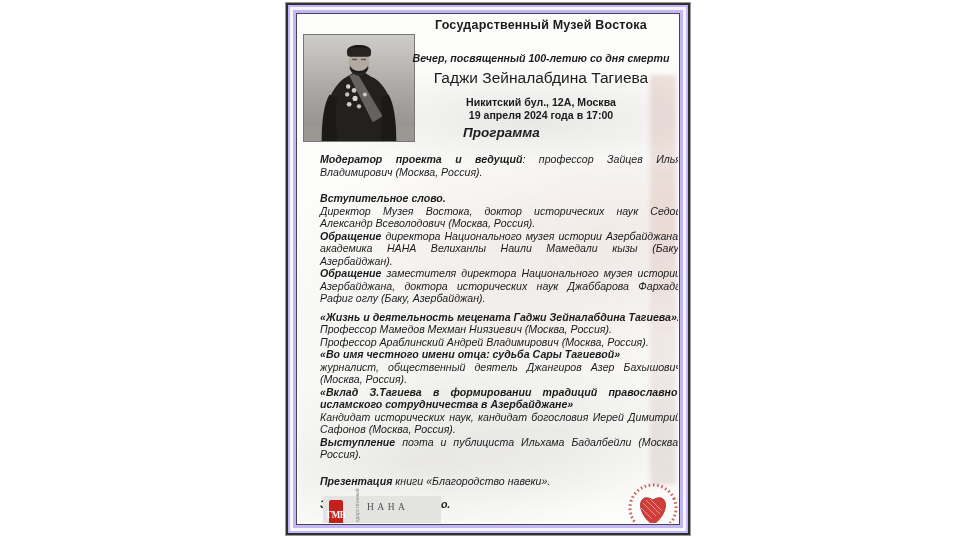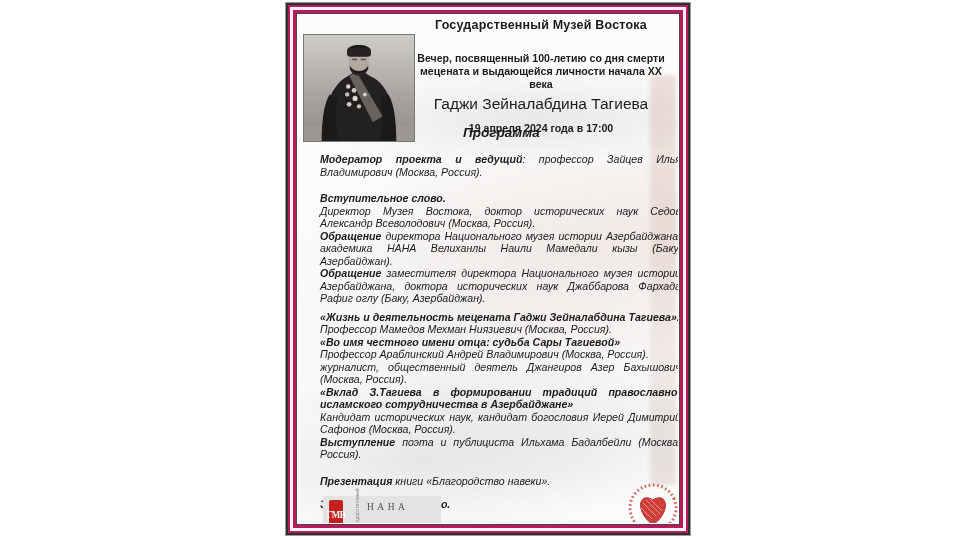--- a/index.html
+++ b/index.html
@@ -2,21 +2,21 @@
 <html><head>
 <meta charset="utf-8">
 <style>
   html,body{margin:0;padding:0;}
   body{
     width:975px;height:540px;background:#ffffff;overflow:hidden;
     font-family:"Liberation Sans", sans-serif;color:#1b1b1b;position:relative;
   }
   
   .doc{position:absolute;left:285px;top:2px;width:406px;height:534px;
-       border:1px solid #9a9a9a;background:#be185d;box-sizing:border-box;}
+       border:1px solid #9a9a9a;background:#c4b5fd;box-sizing:border-box;}
   .b2{position:absolute;inset:0;border:2px solid #2f2f2f;box-sizing:border-box;}
   .b3{position:absolute;inset:2px;border:3px solid #f6f6f5;box-sizing:border-box;}
   .b4{position:absolute;inset:3px;border:1px solid #474747;box-sizing:border-box;background:#fcfcfb;}
   .content{position:absolute;inset:1px;overflow:hidden;}
   
   .wm{position:absolute;z-index:0;pointer-events:none;}
   .wm1{left:0;top:50px;width:100%;height:100px;
        background:radial-gradient(ellipse at 62% 55%, rgba(115,110,105,.14), transparent 72%);filter:blur(2px);}
   .wm2{left:0;top:150px;width:100%;height:250px;
        background:
@@ -30,21 +30,21 @@
          radial-gradient(ellipse at 30% 60%, rgba(110,105,100,.12), transparent 65%),
          radial-gradient(ellipse at 70% 40%, rgba(110,105,100,.09), transparent 60%);filter:blur(2px);}
   .z{position:relative;z-index:1;}
   
   .museum-title{position:absolute;left:112px;top:3px;width:262px;text-align:center;
                 font-weight:bold;font-size:12.5px;letter-spacing:.2px;}
   .photo{position:absolute;left:5px;top:19px;width:112px;height:108px;
          border:1px solid #777;box-sizing:border-box;}
   .photo svg{display:block;width:100%;height:100%;}
   .header-col{position:absolute;left:112px;top:37px;width:262px;text-align:center;}
-  .event-line{font-weight:bold;font-size:10.6px;line-height:13px;}
+  .event-line{font-weight:bold;font-size:10.6px;line-height:13px;font-style:italic;}
   .person-name{font-weight:normal;font-size:15.5px;line-height:19px;margin-top:3px;}
   .addr-block{margin-top:9px;}
   .addr{font-weight:bold;font-size:10.6px;line-height:12.5px;}
   .program-heading{position:absolute;left:165px;top:110px;
                    font-weight:bold;font-style:italic;font-size:13.5px;}
   
   .body-col{position:absolute;left:22px;top:138px;width:361px;}
   .para{margin:0;font-style:italic;font-size:10.6px;line-height:12.5px;
         text-align:justify;letter-spacing:0;}
   .para .b{font-weight:bold;}
@@ -116,39 +116,39 @@
           <path d="M44 22 C44 12 68 12 68 22 L68 16 C68 8 44 8 44 16 Z" fill="#1c1a19"></path>
           <rect x="44" y="13" width="24" height="9" rx="3" fill="#262322"></rect>
 
           <rect x="49" y="24" width="5" height="1.4" fill="#55504b"></rect>
           <rect x="58" y="24" width="5" height="1.4" fill="#55504b"></rect>
         </svg>
       </div>
 
       <div class="header-col z">
         <div class="event-line">Вечер, посвященный 100-летию со дня смерти</div>
-        <div class="event-line">мецената  и выдающейся личности начала XX века</div>
         <div class="person-name">Гаджи Зейналабдина Тагиева</div>
         <div class="addr-block">
+          <div class="addr">Никитский бул., 12А, Москва</div>
           <div class="addr">19 апреля 2024 года в 17:00</div>
         </div>
       </div>
 
       <div class="program-heading z">Программа</div>
 
       <div class="body-col z">
         <p class="para"><span class="b">Модератор проекта и ведущий</span><span>: профессор Зайцев Илья Владимирович (Москва, Россия).</span></p>
         <p class="para gap-a"><span class="b">Вступительное слово.</span><span></span></p>
         <p class="para"><span class="b"></span><span>Директор Музея Востока, доктор исторических наук Седов Александр Всеволодович (Москва, Россия).</span></p>
         <p class="para"><span class="b">Обращение</span><span> директора Национального музея истории Азербайджана, академика НАНА Велиханлы Наили Мамедали кызы (Баку, Азербайджан).</span></p>
         <p class="para"><span class="b">Обращение</span><span> заместителя директора Национального музея истории Азербайджана, доктора исторических наук Джаббарова Фархада Рафиг оглу (Баку, Азербайджан).</span></p>
         <p class="para gap-b"><span class="b">«Жизнь и деятельность мецената Гаджи Зейналабдина Тагиева».</span><span></span></p>
         <p class="para"><span class="b"></span><span>Профессор Мамедов Мехман Ниязиевич (Москва, Россия).</span></p>
+        <p class="para"><span class="b"></span><span>Профессор Араблинский Андрей Владимирович  (Москва, Россия).</span></p>
         <p class="para"><span class="b">«Во имя честного имени отца: судьба Сары Тагиевой»</span><span></span></p>
-        <p class="para"><span class="b"></span><span>Профессор Араблинский Андрей Владимирович  (Москва, Россия).</span></p>
         <p class="para"><span class="b"></span><span>журналист, общественный деятель Джангиров Азер Бахышович  (Москва, Россия).</span></p>
         <p class="para"><span class="b">«Вклад З.Тагиева в формировании традиций православно-исламского сотрудничества в Азербайджане»</span><span></span></p>
         <p class="para"><span class="b"></span><span>Кандидат исторических наук, кандидат богословия Иерей Димитрий Сафонов (Москва, Россия).</span></p>
         <p class="para"><span class="b">Выступление</span><span> поэта и публициста Ильхама Бадалбейли  (Москва, Россия).</span></p>
         <p class="para gap-a"><span class="b">Презентация</span><span> книги «Благородство навеки».</span></p>
         <p class="para gap-c"><span class="b">Заключительное слово.</span><span></span></p>
       </div>
 
       <div class="museum-logo">
         <div class="seal">

